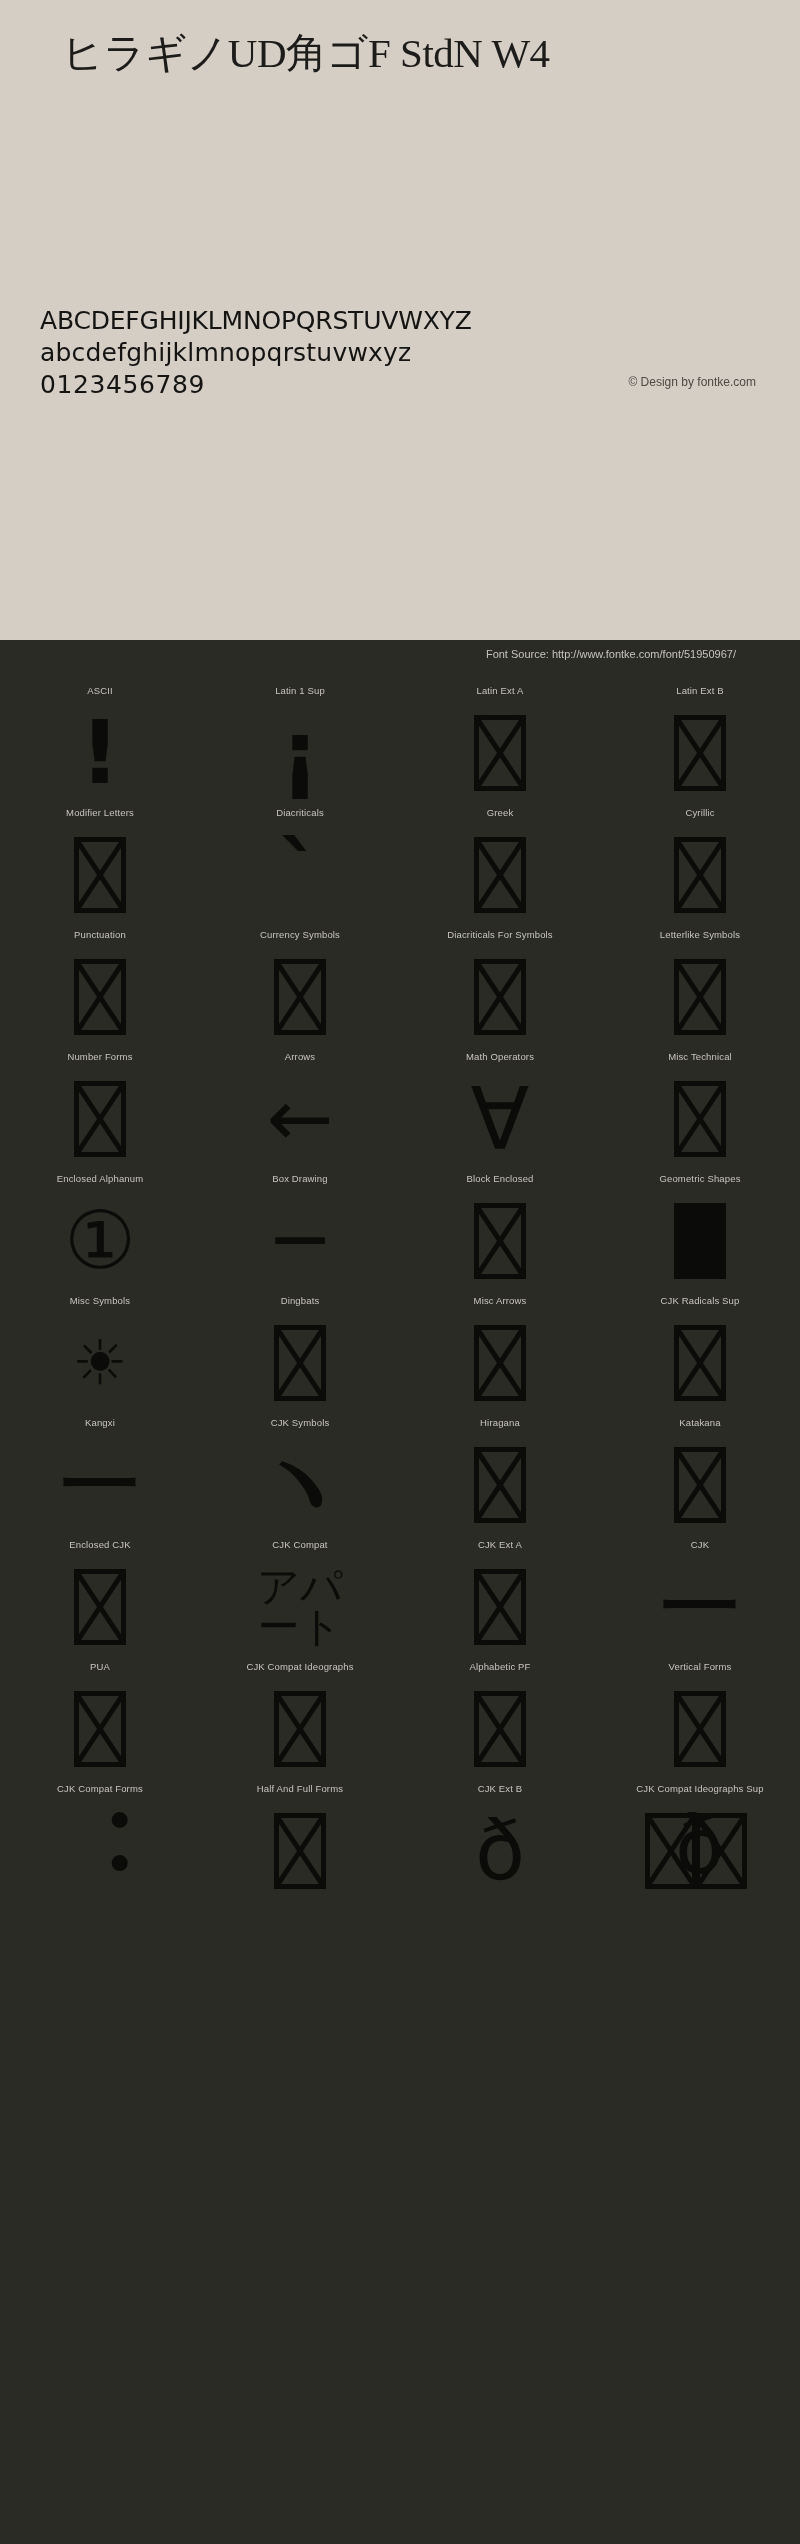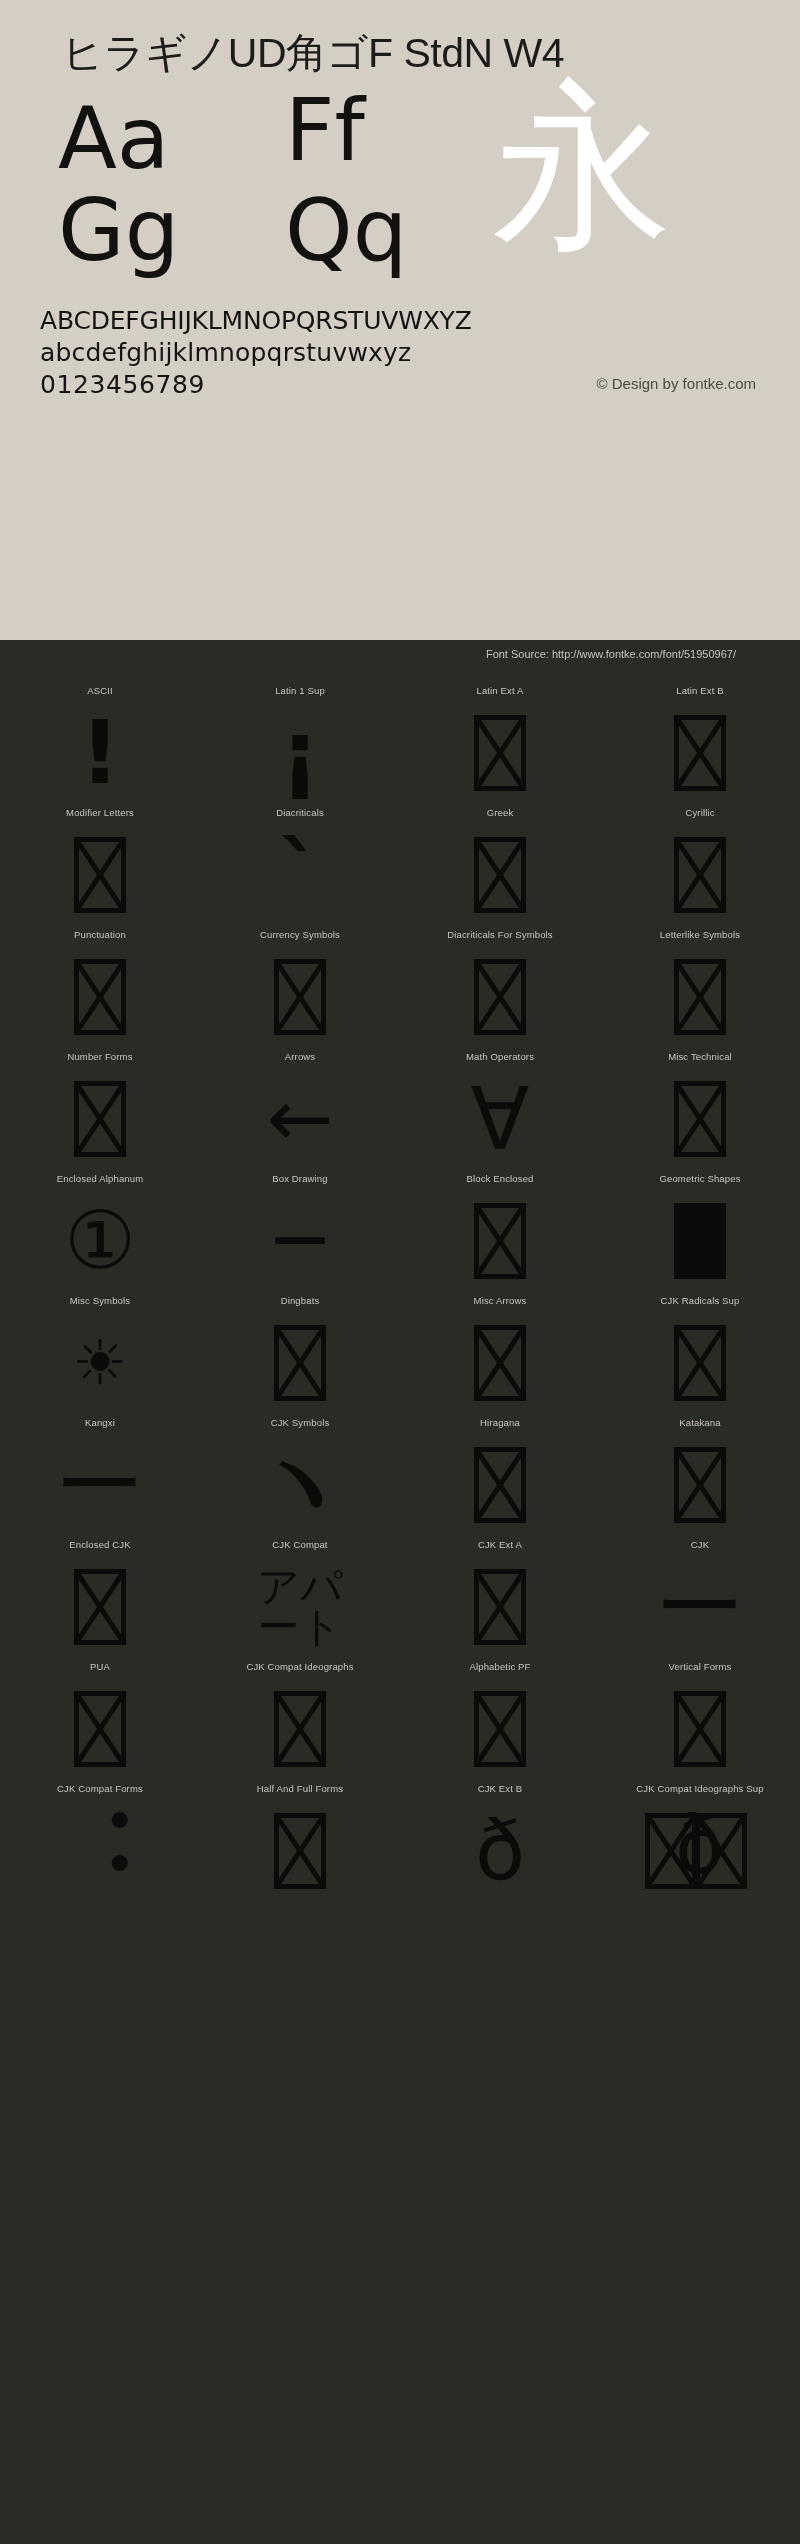--- a/index.html
+++ b/index.html
@@ -16,21 +16,21 @@
     position:relative;
     width:800px; height:640px;
     background:#d4cec5;
     overflow:hidden;
   }
   #font-title {
     position:absolute; left:62px; top:30px;
     font-size:41px; line-height:1.15;
     color:#1c1c1a; letter-spacing:-0.5px;
     white-space:nowrap;
-    font-family:Liberation Sans, sans-serif;
+    font-family:Liberation Serif, serif;
   }
 
   
   #samples { position:absolute; left:0; top:95px; width:800px; height:190px; }
   .sample-cell {
     position:absolute;
     font-size:86px; line-height:1;
     color:#111110;
     font-family:"DejaVu Sans", sans-serif;
     font-weight:400;
@@ -52,21 +52,21 @@
     font-size:25px; line-height:1.28;
     color:#141413; letter-spacing:0.2px;
     white-space:nowrap;
     font-family:"DejaVu Sans", sans-serif;
   }
   #alpha-upper { letter-spacing:-0.2px; }
   #alpha-digits { letter-spacing:0.6px; }
 
   #design-credit {
     position:absolute; right:44px; top:375px;
-    font-size:15px; color:#4d4a44;
+    font-size:12px; color:#4d4a44;
     font-family:"Liberation Sans", sans-serif;
   }
 
   
   #source-bar {
     width:800px; height:27px;
     background:#2b2b26;
     display:flex; align-items:center; justify-content:flex-end;
     padding-right:64px;
   }
@@ -153,27 +153,20 @@
     font-family:"DejaVu Sans", sans-serif; line-height:1;
   }
 </style>
 </head>
 <body>
 
 <div id="header">
 
   <div id="font-title">ヒラギノUD角ゴF StdN W4</div>
 
-  <div id="samples">
-    <div class="sample-cell" id="s-aa">Aa</div>
-    <div class="sample-cell" id="s-ff">Ff</div>
-    <div class="sample-cell" id="s-gg">Gg</div>
-    <div class="sample-cell" id="s-qq">Qq</div>
-    <div id="s-kanji">永</div>
-  </div>
 
   <div id="alphabets">
     <div class="alpha-line" id="alpha-upper">ABCDEFGHIJKLMNOPQRSTUVWXYZ</div>
     <div class="alpha-line" id="alpha-lower">abcdefghijklmnopqrstuvwxyz</div>
     <div class="alpha-line" id="alpha-digits">0123456789</div>
   </div>
 
   <div id="design-credit">© Design by fontke.com</div>
 </div>
 

